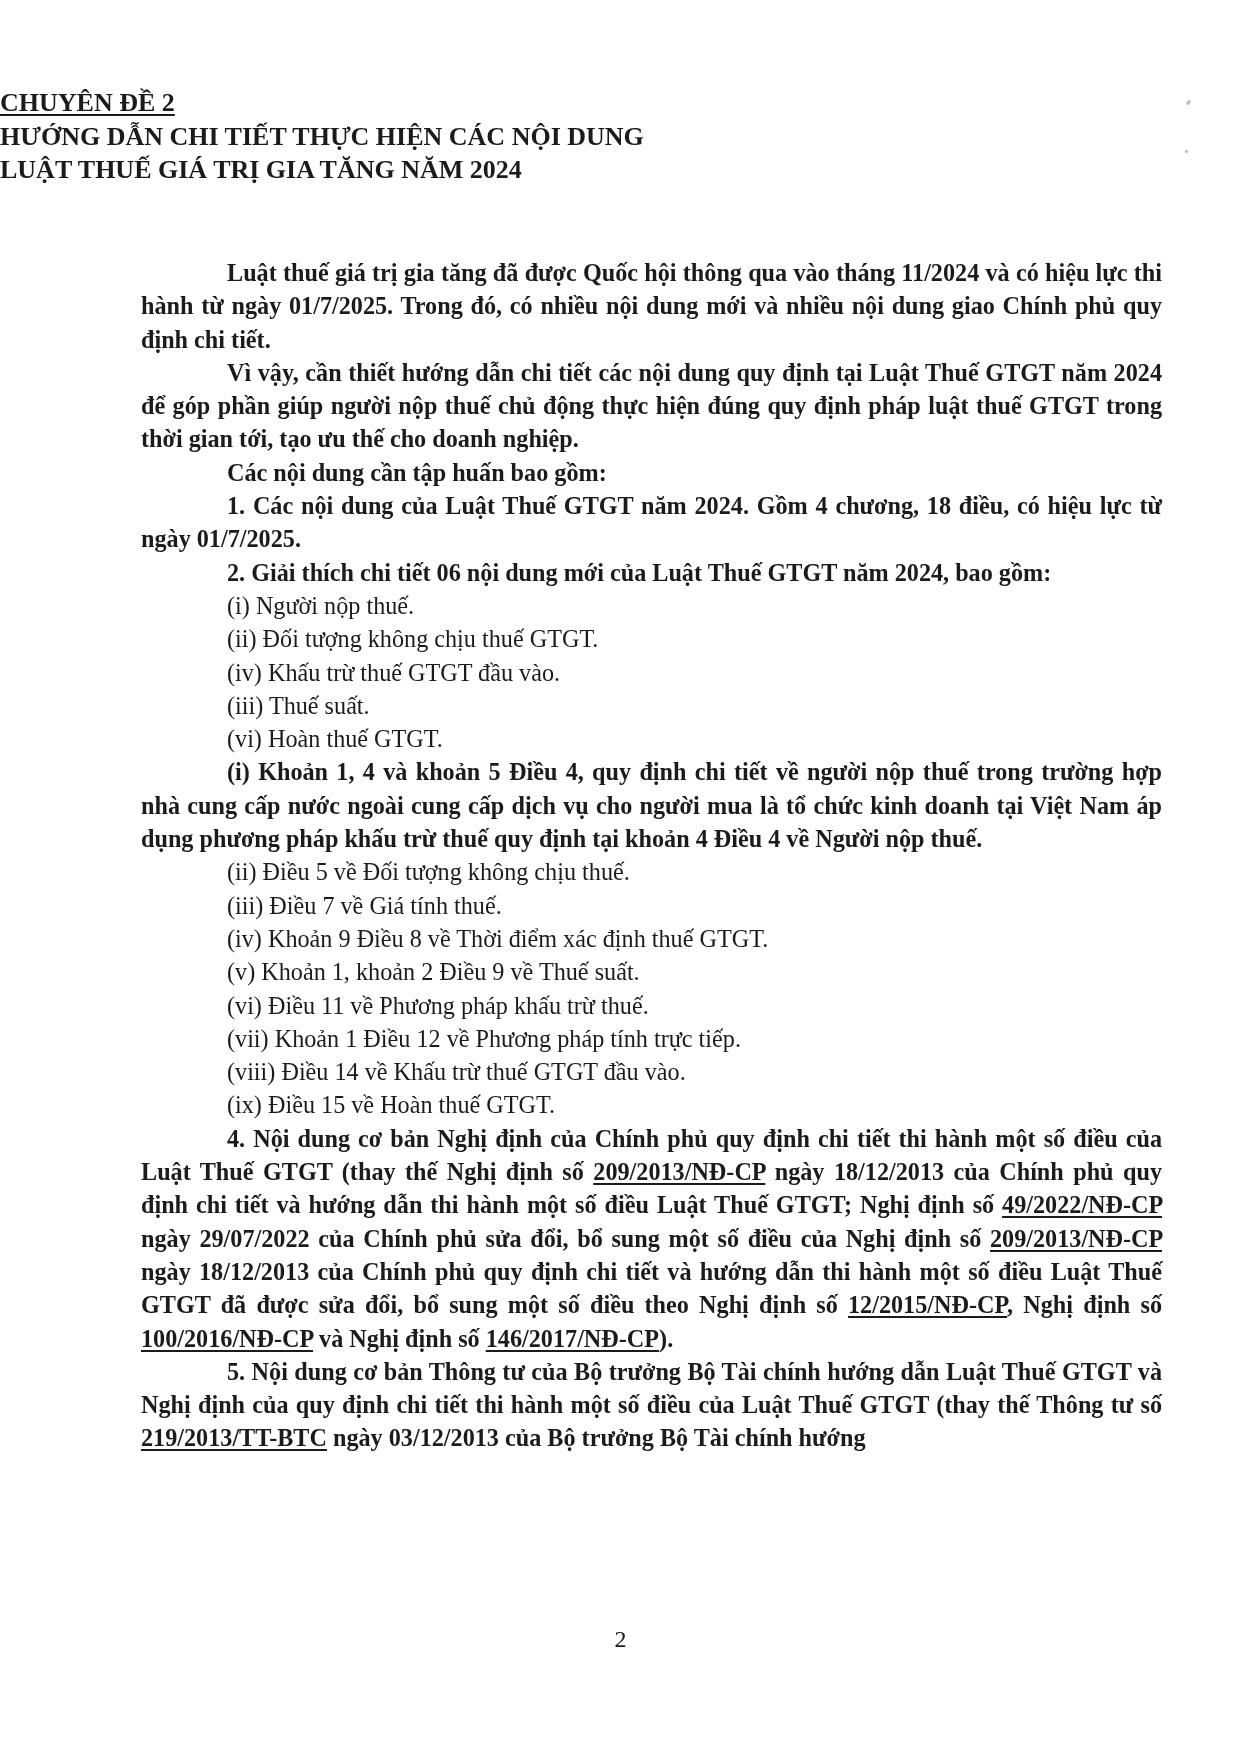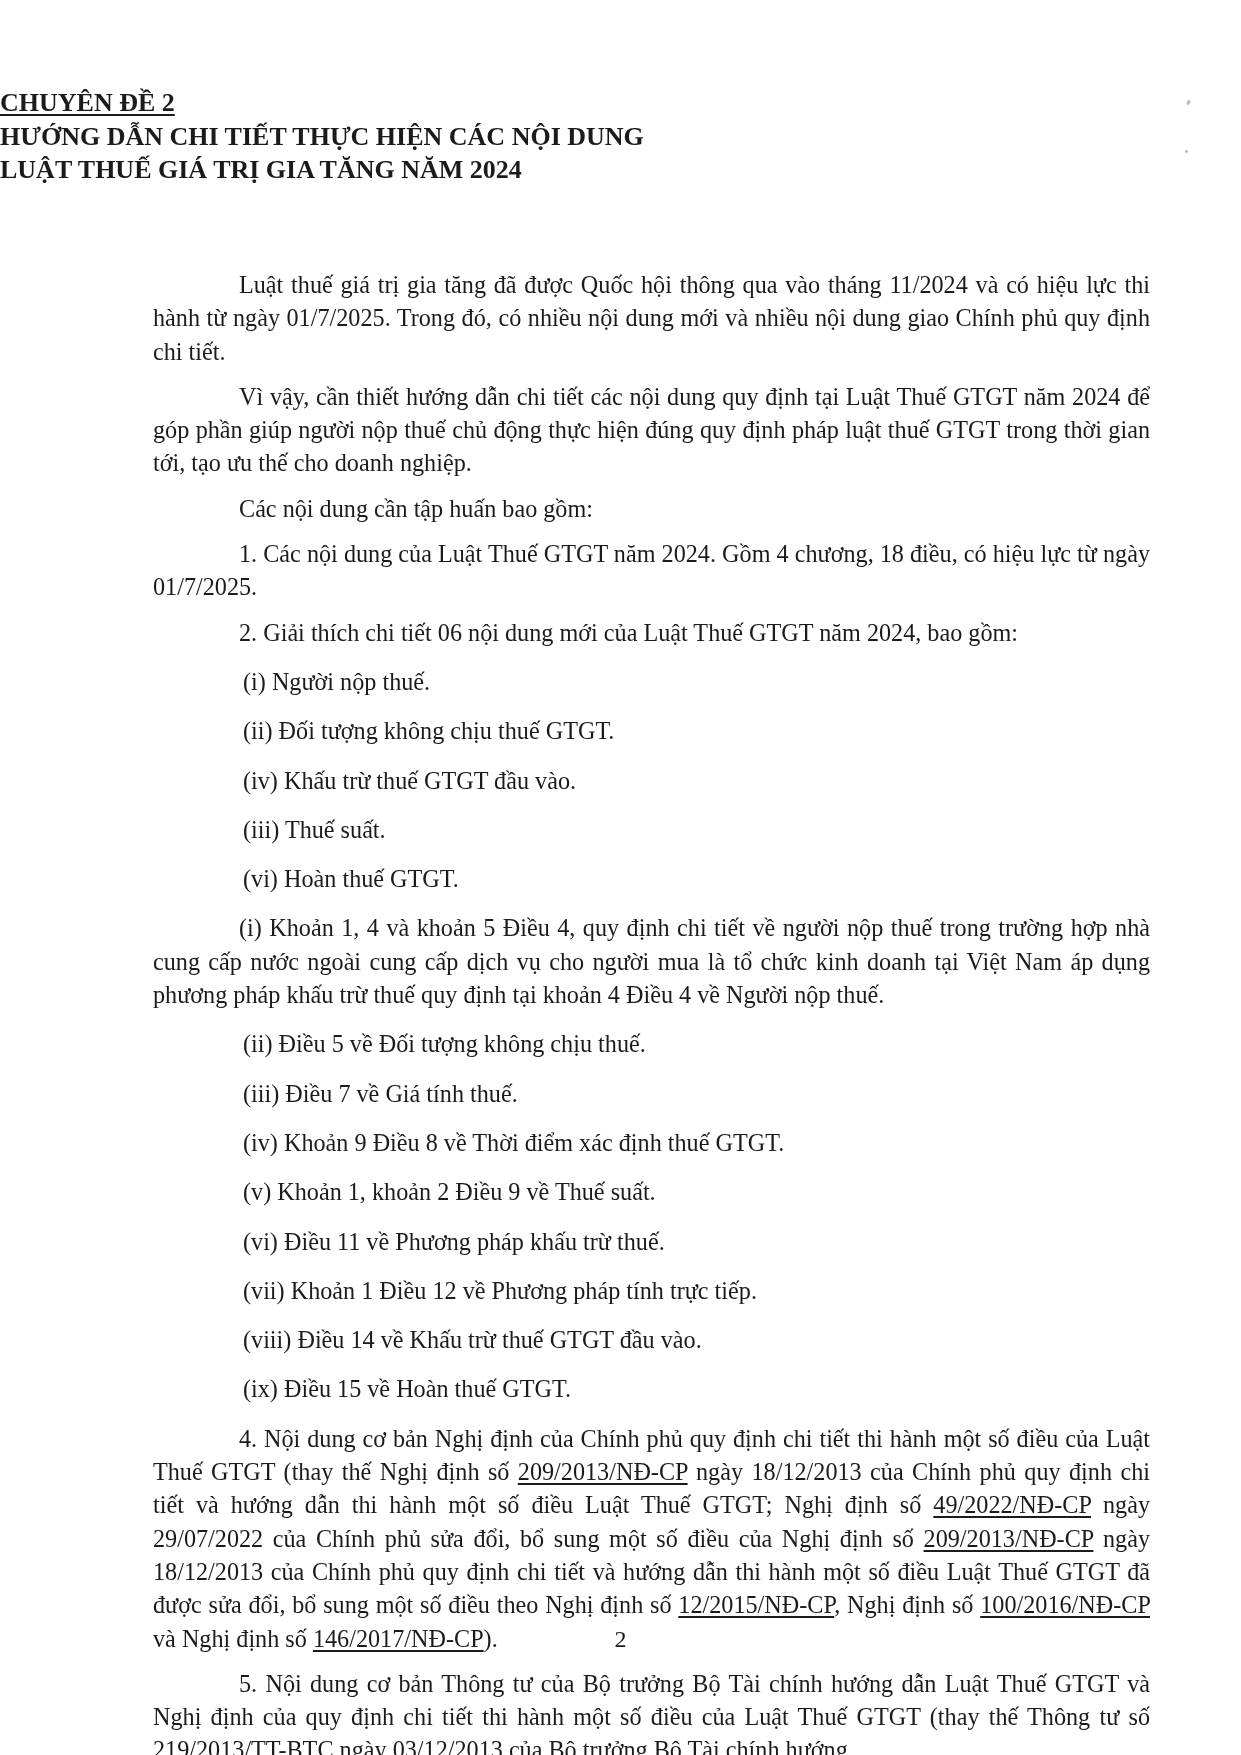--- a/index.html
+++ b/index.html
@@ -11,23 +11,23 @@
     color: #1b1b1b;
   }
   .scan-speck { position: absolute; width: 3px; height: 5px; background: #9a9a9a; border-radius: 2px; transform: rotate(30deg); opacity: .7; }
   .header-block { position: absolute; left: 0; top: 86px; width: 1241px; text-align: left; }
   .h-line { font-weight: bold; font-size: 26px; line-height: 33.5px; white-space: nowrap; }
   .h-line.u span { text-decoration: underline; text-decoration-thickness: 2px; text-underline-offset: 3px; }
   .body-block {
     position: absolute; left: 141px; top: 256px; width: 1021px;
     font-size: 24.2px; line-height: 33.3px; text-align: justify;
   }
-  .p { margin: 12px; }
+  .p { margin: 0; font-weight: bold; }
   .p.ind { text-indent: 86px; }
-  .item { margin: 16px; padding-left: 86px; }
+  .item { margin: 0; padding-left: 86px; }
   .ul { text-decoration: underline; text-underline-offset: 3px; }
   .page-number { position: absolute; left: 0; width: 1241px; top: 1626px; text-align: center; font-size: 24px; }
 </style>
 </head>
 <body>
 
 <div class="page">
 
   <div class="scan-speck" style="left:1187px; top:100px;"></div>
   <div class="scan-speck" style="left:1185px; top:150px; height:3px;"></div>

